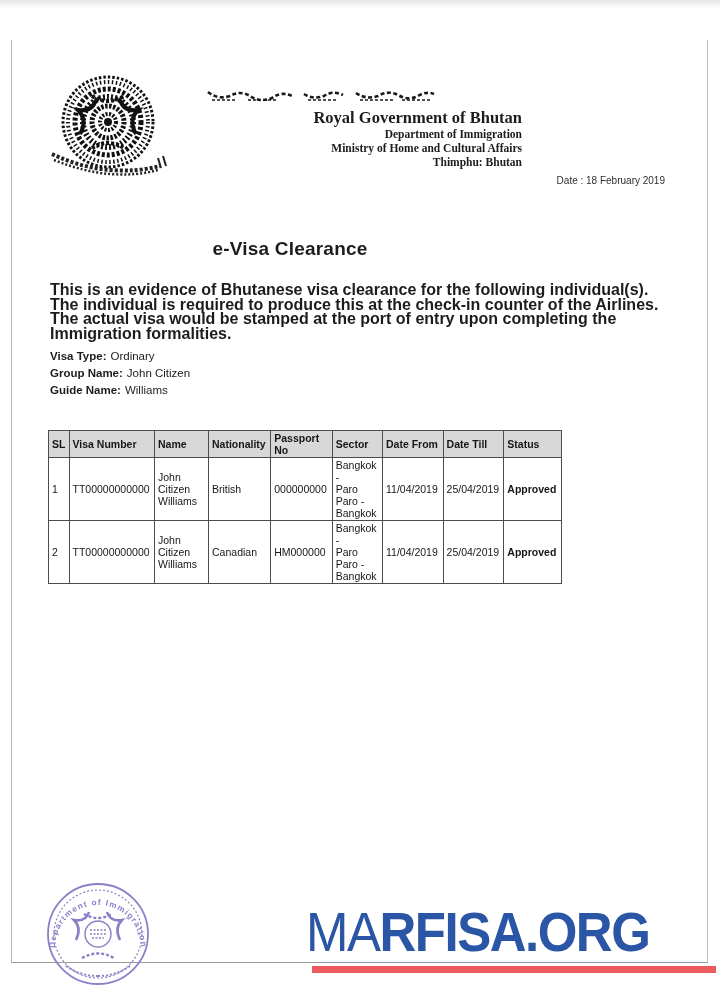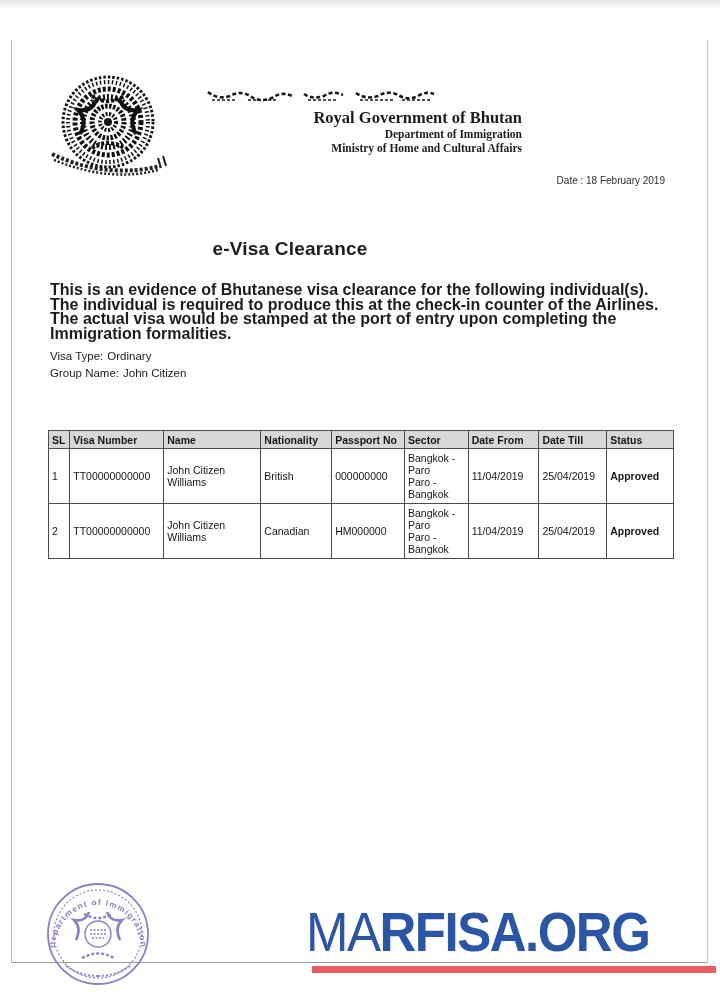--- a/index.html
+++ b/index.html
@@ -18,23 +18,23 @@
   .gov-name{font-family:"Liberation Serif", serif;font-weight:bold;font-size:16.5px;line-height:19px;}
   .gov-sub{font-family:"Liberation Serif", serif;font-weight:bold;font-size:11.5px;line-height:14px;}
   .date-line{position:absolute;right:55px;top:175px;font-size:10px;color:#2e2e2e;}
   
   .doc-title{position:absolute;left:0;top:238px;width:580px;text-align:center;
     font-size:19px;font-weight:bold;letter-spacing:.2px;}
   .intro{position:absolute;left:50px;top:283px;width:624px;font-size:16px;
     font-weight:bold;line-height:14.5px;}
   
   .details{position:absolute;left:50px;top:348px;font-size:11.5px;line-height:17px;}
-  .details .lbl{font-weight:normal;margin-right:4px;}
-  
-  table.visa{position:absolute;left:48px;top:430px;width:626px;border-collapse:collapse;
+  .details .lbl{font-weight:bold;margin-right:4px;}
+  
+  table.visa{position:absolute;left:48px;top:430px;width:514px;border-collapse:collapse;
     font-size:10.5px;color:#161616;}
   table.visa th,table.visa td{border:1px solid #4c4c4c;padding:1px 3px;text-align:left;vertical-align:middle;}
   table.visa th{background:#d8d8d8;font-weight:bold;height:15px;}
   table.visa tr.row{height:55px;}
   .sector-line{display:block;line-height:12px;}
   td.status{font-weight:bold;margin-top:12px;}
   
   .stamp{position:absolute;left:42px;top:870px;width:112px;height:118px;}
   .watermark{position:absolute;left:306px;top:902px;width:414px;
     color:#2B55A5;font-size:51px;line-height:56px;letter-spacing:-1.5px;
@@ -78,34 +78,38 @@
       <svg viewBox="0 0 236 22" width="236" height="22">
         <g stroke="#1a1a1a" fill="none" stroke-width="2.6">
           <path d="M4,8 q10,8 22,4 q10,-6 20,0 q10,7 22,2 q9,-7 20,-2 M100,10 q9,6 20,2 q9,-6 19,-1 M152,9 q10,7 22,3 q10,-6 20,-1 q10,6 20,1 q8,-5 16,-2" stroke-dasharray="4 2.5"></path>
           <path d="M8,16 h24 M44,16 h30 M104,16 h28 M156,16 h34 M198,16 h30" stroke-width="1.6" stroke-dasharray="3 2"></path>
         </g>
       </svg>
     </div>
     <div class="gov-name">Royal Government of Bhutan</div>
     <div class="gov-sub">Department of Immigration</div>
     <div class="gov-sub">Ministry of Home and Cultural Affairs</div>
+    <div class="gov-sub">Thimphu: Bhutan</div>
   </div>
 
   <div class="date-line">Date : 18 February 2019</div>
 
   <div class="doc-title">e-Visa Clearance</div>
 
   <div class="intro">This is an evidence of Bhutanese visa clearance for the following individual(s). The individual is required to produce this at the check-in counter of the Airlines. The actual visa would be stamped at the port of entry upon completing the Immigration formalities.</div>
 
   <div class="details">
     <div>
       <span class="lbl">Visa Type:</span><span>Ordinary</span>
     </div>
     <div>
       <span class="lbl">Group Name:</span><span>John Citizen</span>
+    </div>
+    <div>
+      <span class="lbl">Guide Name:</span><span>Williams</span>
     </div>
   </div>
 
   <table class="visa">
     <colgroup>
       <col style="width:21px">
         <col style="width:93px">
         <col style="width:96px">
       <col style="width:70px">
         <col style="width:72px">

